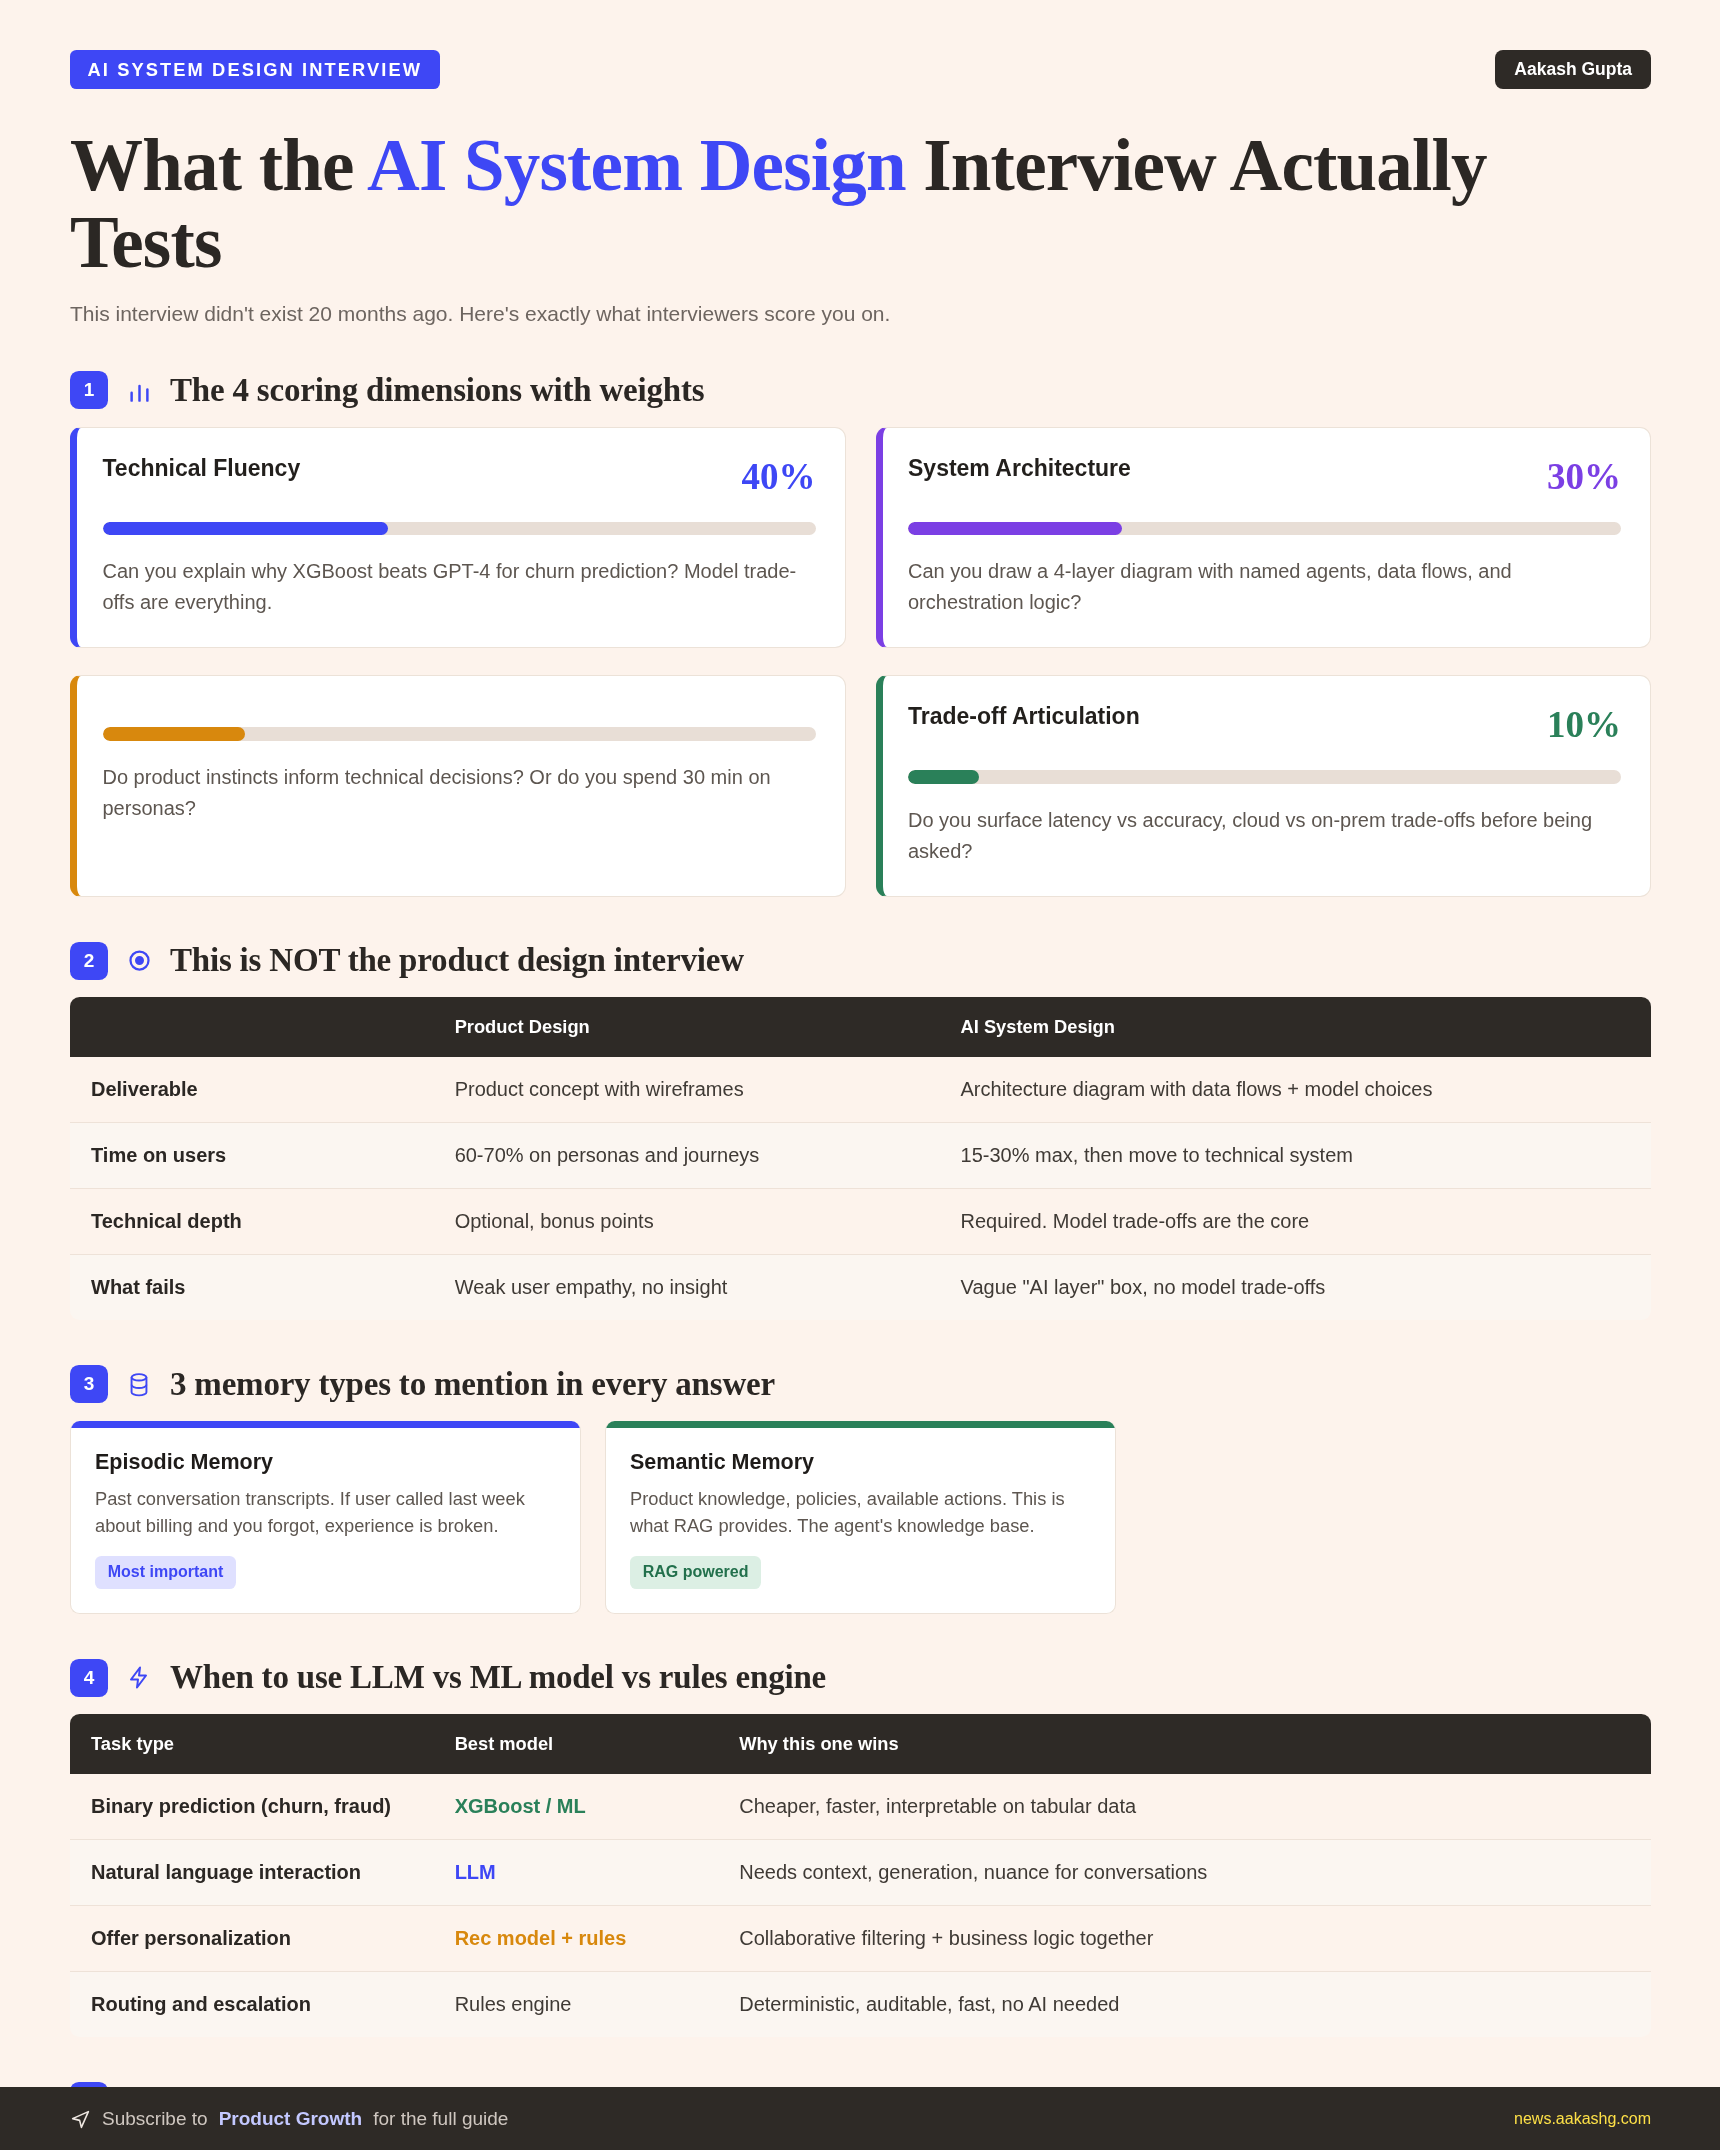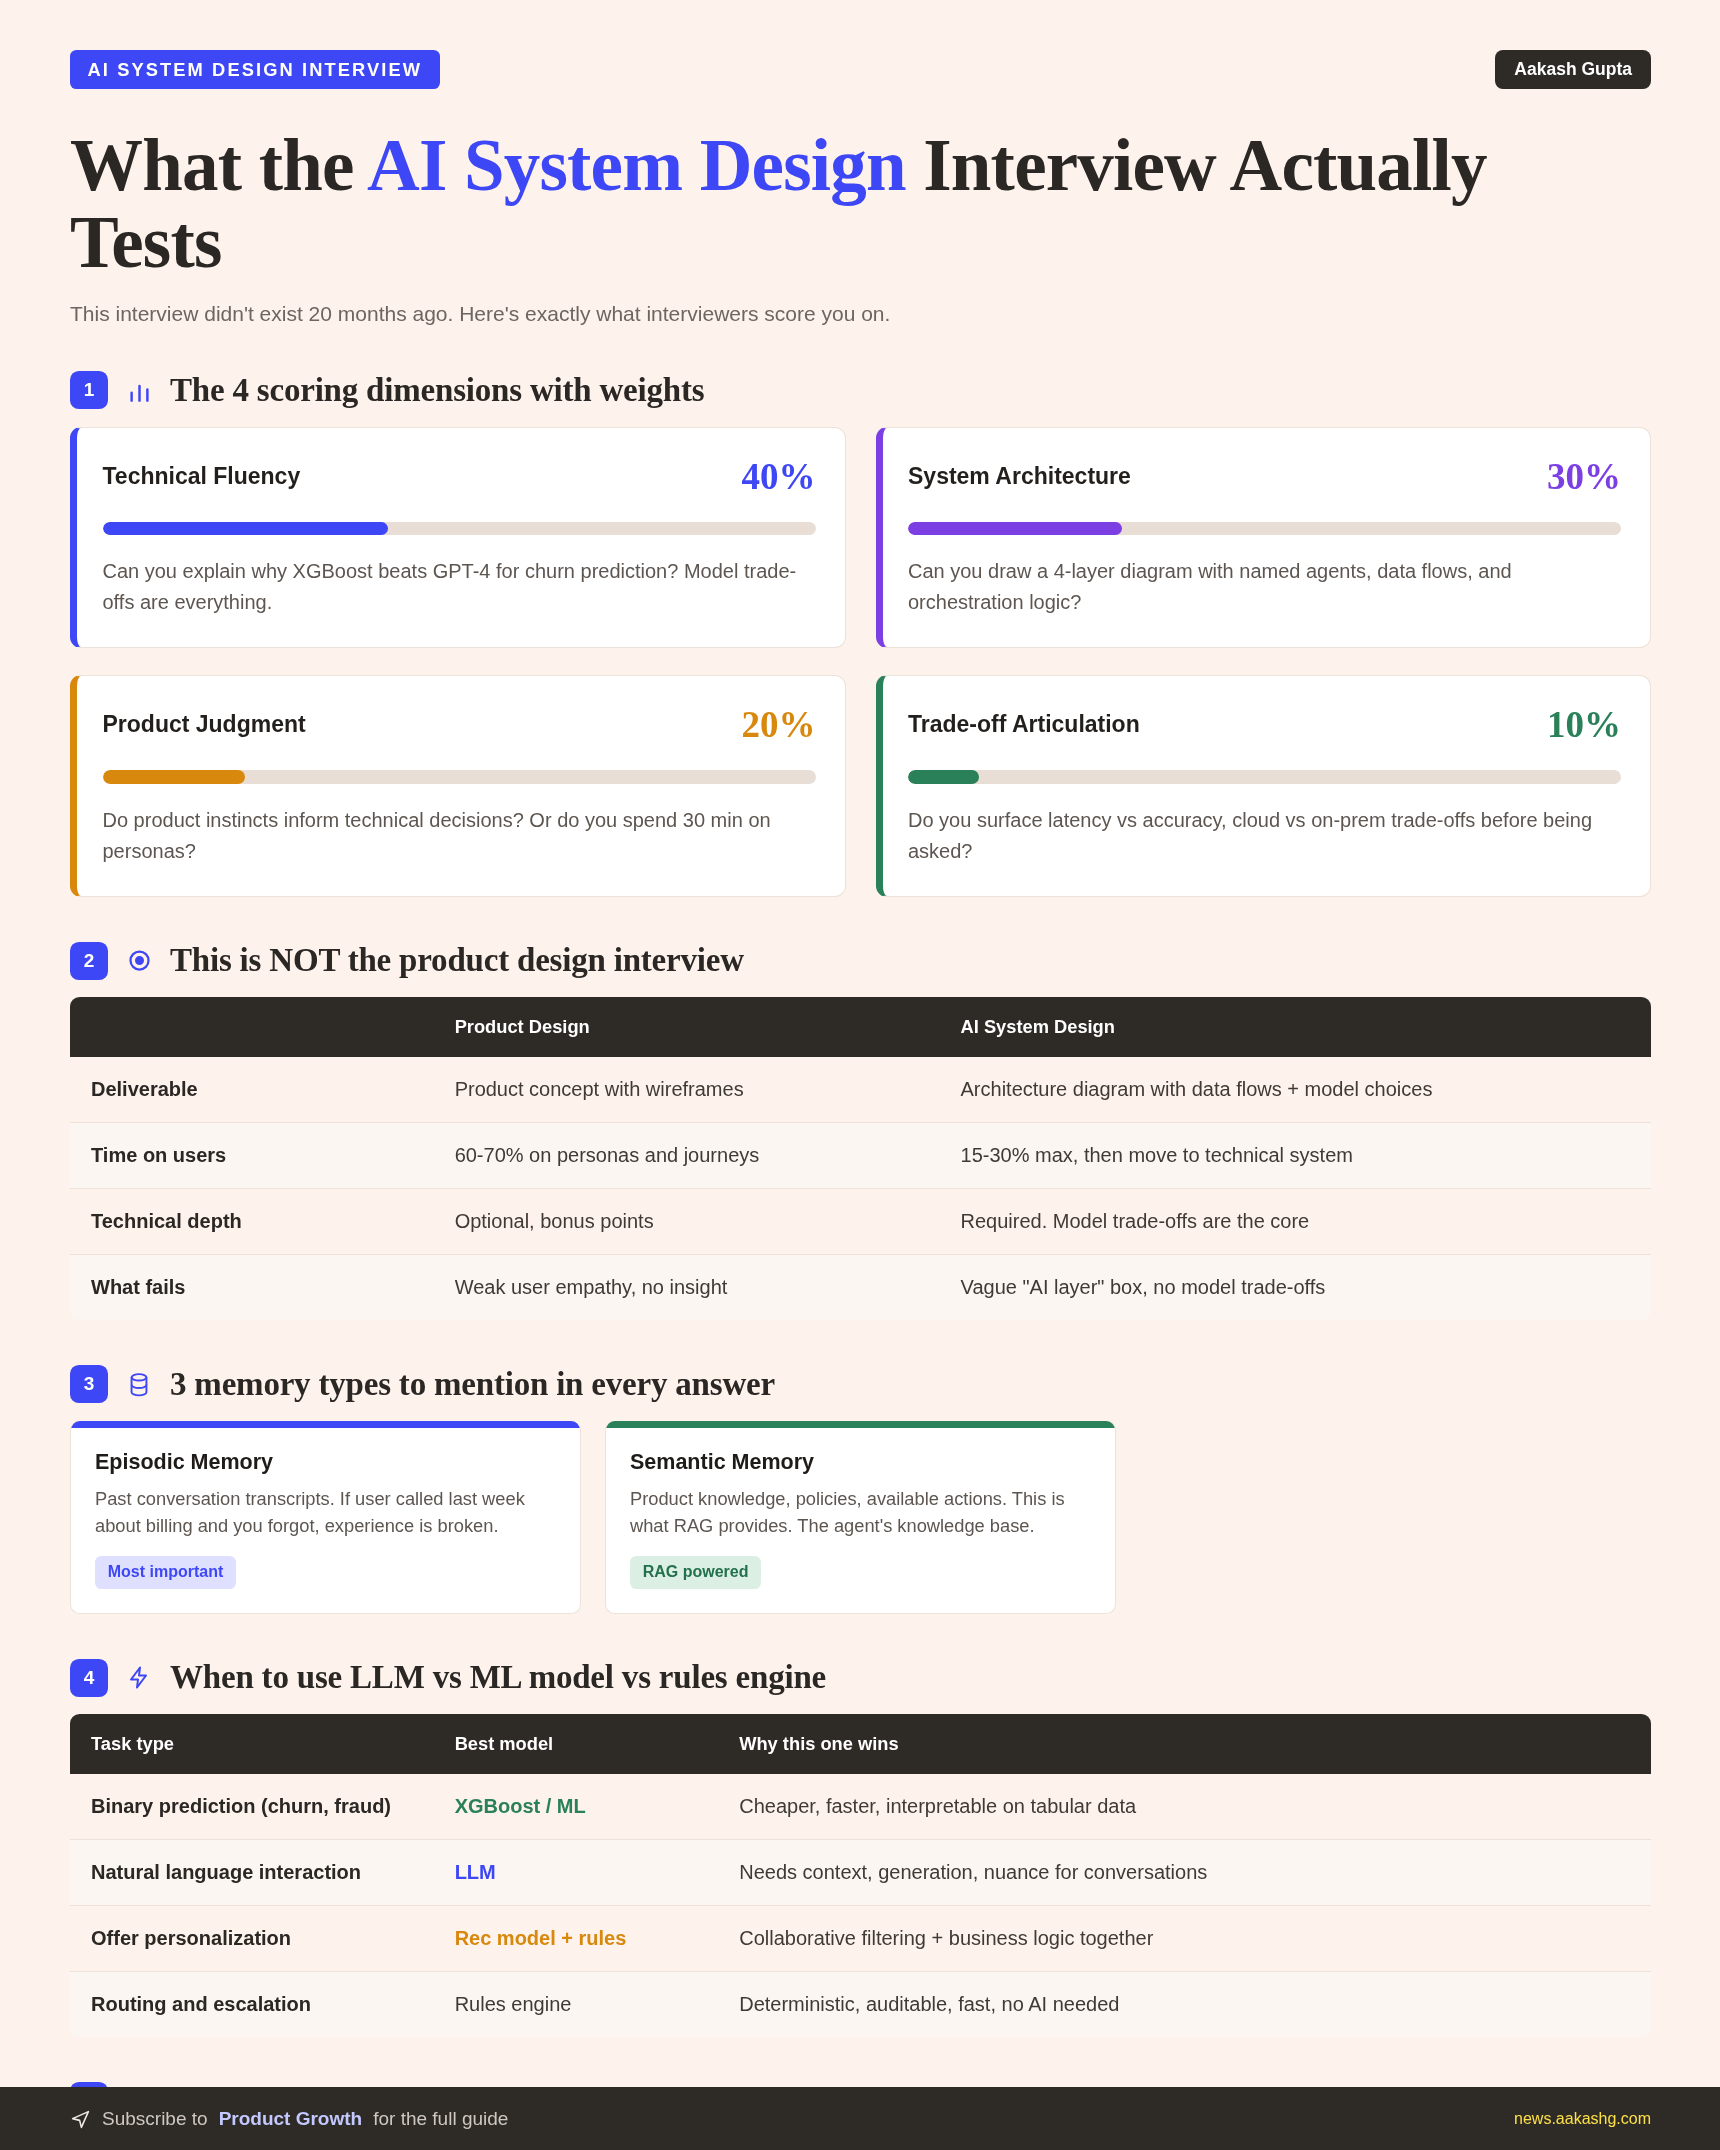--- a/index.html
+++ b/index.html
@@ -110,21 +110,21 @@
     background: #ffffff;
     border: 0.8px solid #ece2d8;
     border-radius: 11px;
     border-left-width: 7.2px;
     border-left-style: solid;
     padding: 27px 29px 29px 25.5px;
     min-height: 198px;
   }
   .score-top {
     display: flex;
-    align-items: center;
+    align-items: flex-start;
     justify-content: space-between;
   }
   .score-name {
     font-size: 23px;
     font-weight: bold;
     color: #221f1c;
   }
   .score-pct {
     font-family: "Liberation Serif", serif;
     font-size: 37px;
@@ -293,24 +293,20 @@
           <span class="score-name">System Architecture</span>
           <span class="score-pct" style="color:#7b3fe4">30%</span>
         </div>
         <div class="track">
           <div class="fill" style="width:30%;background:#7b3fe4"></div>
         </div>
         <div class="score-desc">Can you draw a 4-layer diagram with named agents, data flows, and orchestration logic?</div>
       </div>
 
       <div class="score-card" style="border-left-color:#d8880d">
-        <div class="score-top">
-          <span class="score-name">Product Judgment</span>
-          <span class="score-pct" style="color:#d8880d">20%</span>
-        </div>
         <div class="track">
           <div class="fill" style="width:20%;background:#d8880d"></div>
         </div>
         <div class="score-desc">Do product instincts inform technical decisions? Or do you spend 30 min on personas?</div>
       </div>
 
       <div class="score-card" style="border-left-color:#2a8059">
         <div class="score-top">
           <span class="score-name">Trade-off Articulation</span>
           <span class="score-pct" style="color:#2a8059">10%</span>

